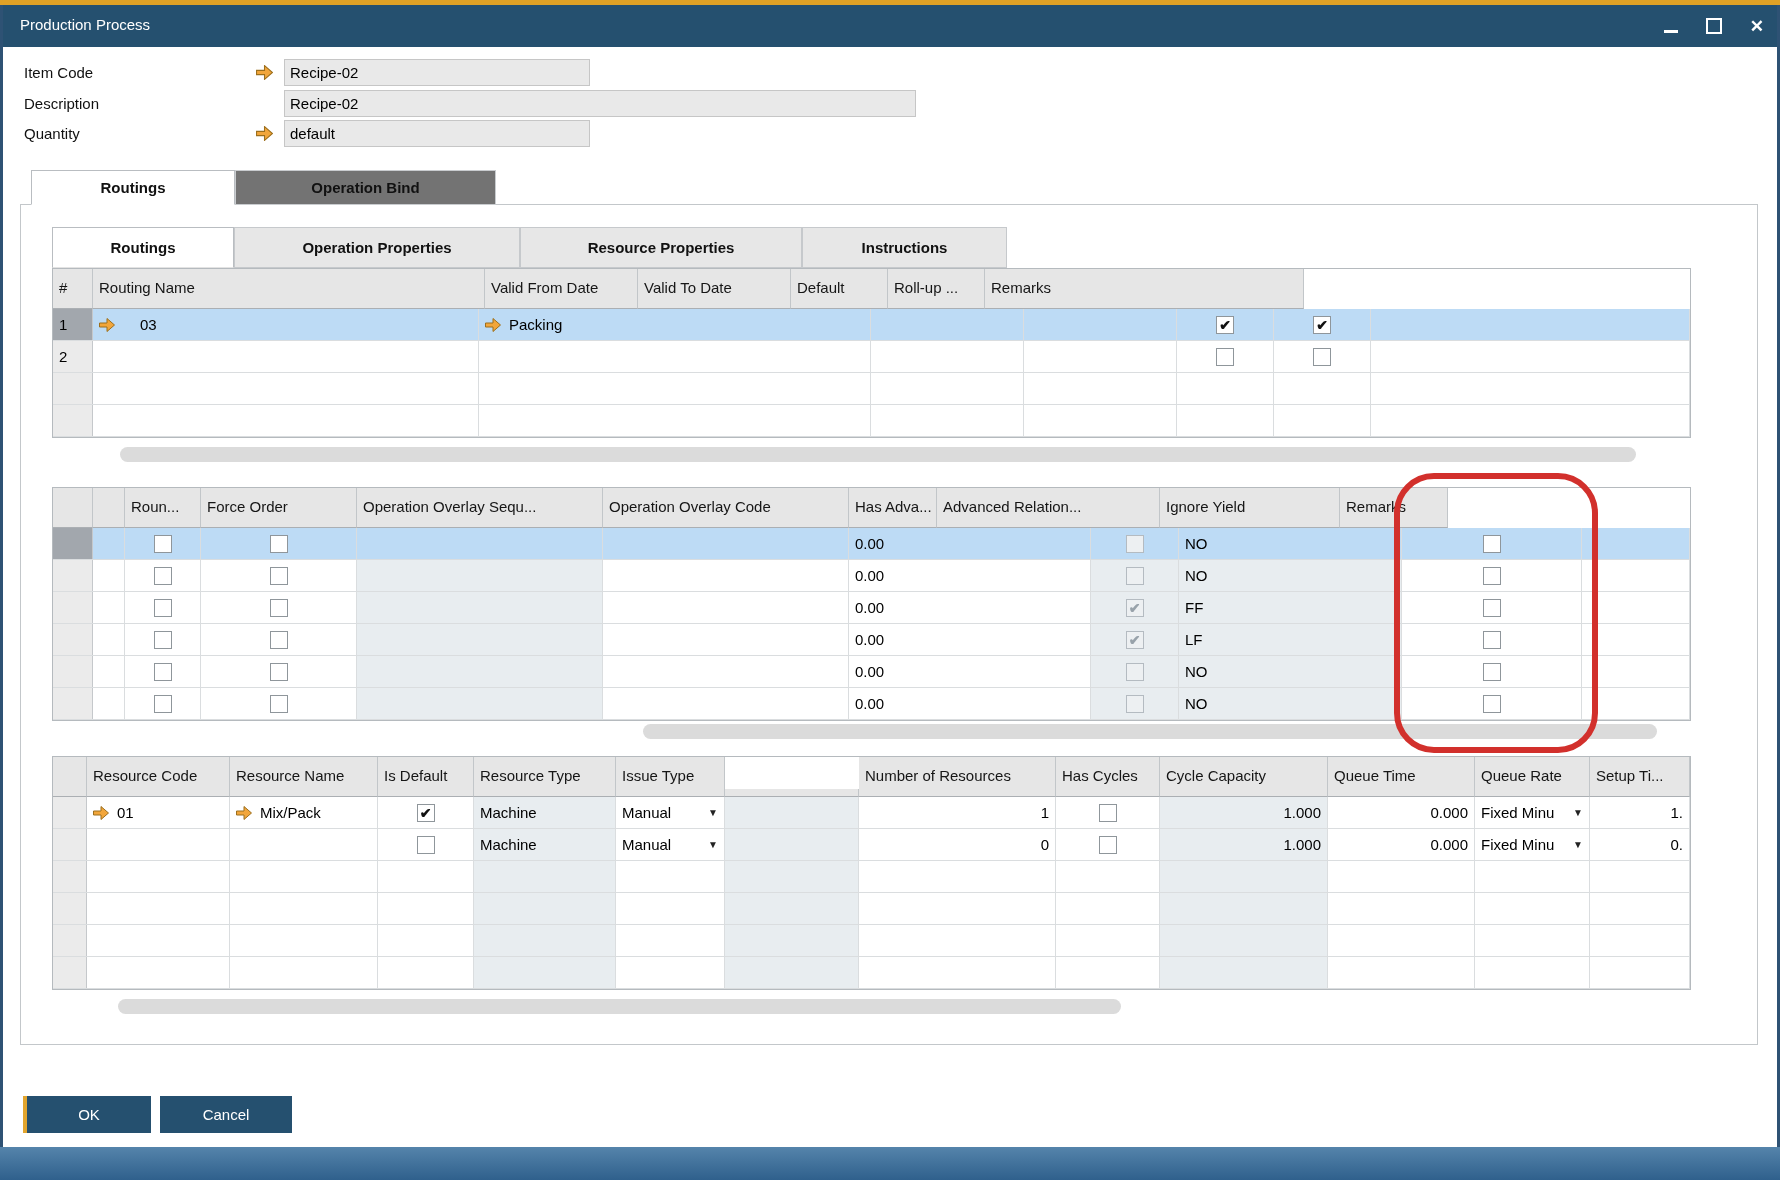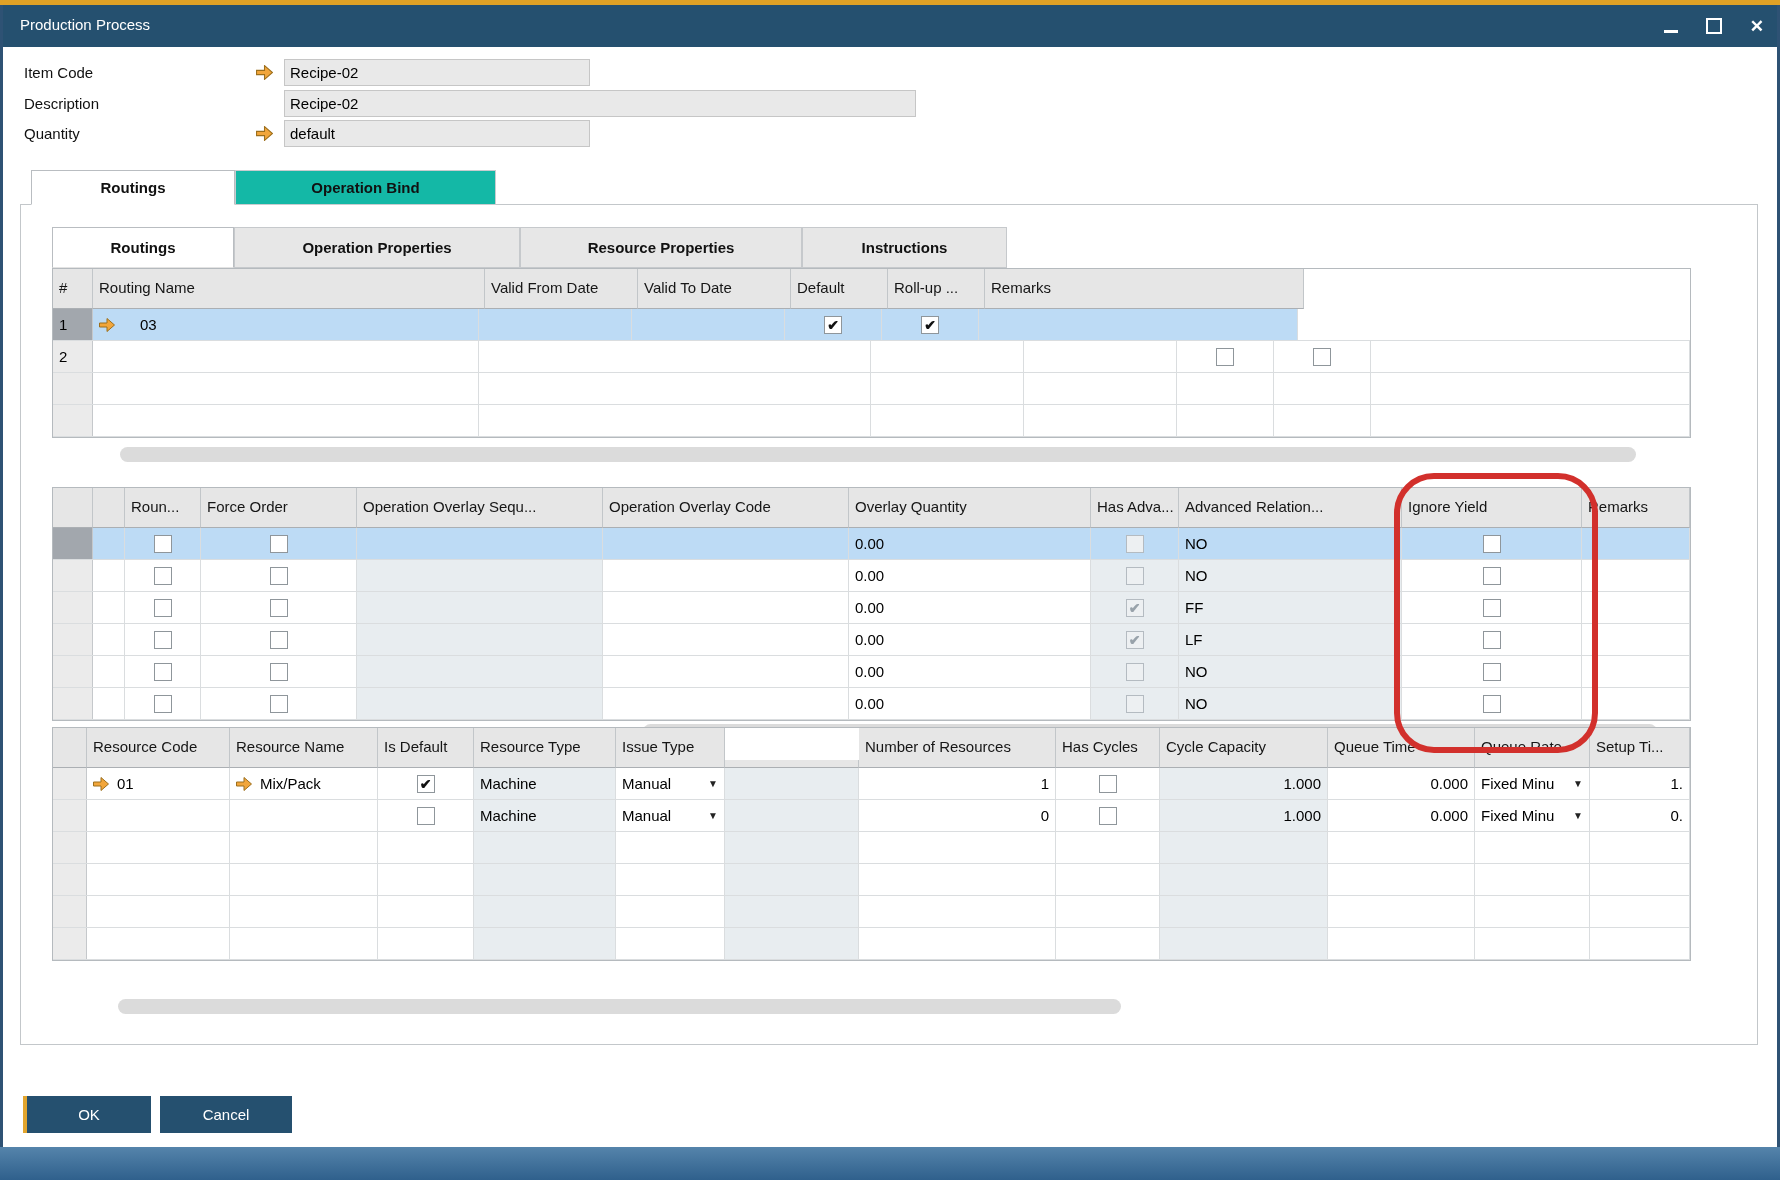--- a/index.html
+++ b/index.html
@@ -14,21 +14,21 @@
   .wmin{width:14px;height:3px;background:#fff;margin-top:10px;display:inline-block;}
   .wmax{width:12px;height:12px;border:2px solid #fff;display:inline-block;}
   .wclose{color:#fff;font-size:17px;font-weight:bold;line-height:1;}
   .flabel{position:absolute;left:24px;font-size:15px;color:#101010;line-height:27px;}
   .finput{position:absolute;height:27px;background:#E9E9E9;border:1px solid #C6C6C6;box-sizing:border-box;
     font-size:15px;line-height:25px;padding-left:5px;color:#000;}
   .link-arrow{display:inline-flex;align-items:center;}
   .otab,.itab{position:absolute;text-align:center;font-size:15px;box-sizing:border-box;color:#111;font-weight:bold;}
   .otab{top:170px;height:35px;line-height:33px;z-index:3;}
   .otab.active{background:#fff;border:1px solid #B9BDC1;border-bottom:1px solid #fff;}
-  .otab.inactive{background:#14b8a6;border:1px solid #C9CCCF;}
+  .otab.inactive{background:#737373;border:1px solid #C9CCCF;}
   .panel{position:absolute;left:20px;top:204px;width:1738px;height:841px;border:1px solid #C3C7CA;
     background:#fff;box-sizing:border-box;}
   .itab{top:22px;height:41px;line-height:39px;}
   .itab.active{background:#fff;border:1px solid #B9BDC1;z-index:2;border-bottom:1px solid #E3E3E3;}
   .itab.inactive{background:#E7E7E7;border:1px solid #C6C9CC;}
   .tbl{position:absolute;left:31px;background:#fff;border:1px solid #B5BABE;}
   .hrow{display:flex;height:40px;}
   .hcell{box-sizing:border-box;border-right:1px solid #C2C6C9;border-bottom:1px solid #ABAFB3;background:#E6E6E6;
     font-size:15px;line-height:38px;padding-left:6px;white-space:nowrap;overflow:hidden;color:#161616;flex:none;}
   .drow{display:flex;height:32px;box-sizing:border-box;border-bottom:1px solid #DADDDF;}
@@ -119,20 +119,28 @@
             <span class="celltext">1</span>
           </div>
           <div class="dcell" style="width: 386px; gap: 17px;">
             <span class="arrgap link-arrow">
               <svg width="16" height="14" viewBox="0 0 16 14">
                 <path d="M0.5 5 H8 V0.5 L15.5 7 L8 13.5 V9 H0.5 Z" fill="#F2A63B" stroke="#9C6F1D"></path>
               </svg>
             </span>
             <span class="celltext">03</span>
           </div>
+          <div class="dcell" style="width: 392px;">
+            <span class="arrgap link-arrow">
+              <svg width="16" height="14" viewBox="0 0 16 14">
+                <path d="M0.5 5 H8 V0.5 L15.5 7 L8 13.5 V9 H0.5 Z" fill="#F2A63B" stroke="#9C6F1D"></path>
+              </svg>
+            </span>
+            <span class="celltext">Packing</span>
+          </div>
           <div class="dcell" style="width: 153px;"></div>
           <div class="dcell" style="width: 153px;"></div>
           <div class="dcell cbcell" style="width: 97px;">
             <span class="cb">✔</span>
           </div>
           <div class="dcell cbcell" style="width: 97px;">
             <span class="cb">✔</span>
           </div>
           <div class="dcell" style="width: 319px;"></div>
         </div>
@@ -175,21 +183,20 @@
       </div>
     <div class="sbar" style="left:99px;top:242px;width:1516px"></div>
     <div class="tbl" id="t2" style="top: 282px; width: 1637px;">
         <div class="hrow">
           <div class="hcell" style="width: 40px;"></div>
           <div class="hcell" style="width: 32px;"></div>
           <div class="hcell" style="width: 76px;">Roun...</div>
           <div class="hcell" style="width: 156px;">Force Order</div>
           <div class="hcell" style="width: 246px;">Operation Overlay Sequ...</div>
           <div class="hcell" style="width: 246px;">Operation Overlay Code</div>
-          <div class="hcell" style="width: 242px;">Overlay Quantity</div>
           <div class="hcell" style="width: 88px;">Has Adva...</div>
           <div class="hcell" style="width: 223px;">Advanced Relation...</div>
           <div class="hcell" style="width: 180px;">Ignore Yield</div>
           <div class="hcell" style="width: 108px;">Remarks</div>
         </div>
         <div class="drow sel">
           <div class="dcell rowhdr" style="width: 40px;"></div>
           <div class="dcell" style="width: 32px;"></div>
           <div class="dcell cbcell" style="width: 76px;">
             <span class="cb"></span>
@@ -333,21 +340,21 @@
           <div class="dcell ro" style="width: 223px;">
             <span class="celltext">NO</span>
           </div>
           <div class="dcell cbcell" style="width: 180px;">
             <span class="cb"></span>
           </div>
           <div class="dcell" style="width: 108px;"></div>
         </div>
       </div>
     <div class="sbar" style="left:622px;top:519px;width:1014px"></div>
-    <div class="tbl" id="t3" style="top: 522px; width: 1637px;">
+    <div class="tbl" id="t3" style="top: 551px; width: 1637px;">
         <div class="hrow">
           <div class="hcell" style="width: 34px;"></div>
           <div class="hcell" style="width: 143px;">Resource Code</div>
           <div class="hcell" style="width: 148px;">Resource Name</div>
           <div class="hcell" style="width: 96px;">Is Default</div>
           <div class="hcell" style="width: 142px;">Resource Type</div>
           <div class="hcell" style="width: 109px;">Issue Type</div>
           <div class="hcell" style="width: 134px; margin-top: 32px;">Machine Code</div>
           <div class="hcell" style="width: 197px;">Number of Resources</div>
           <div class="hcell" style="width: 104px;">Has Cycles</div>

